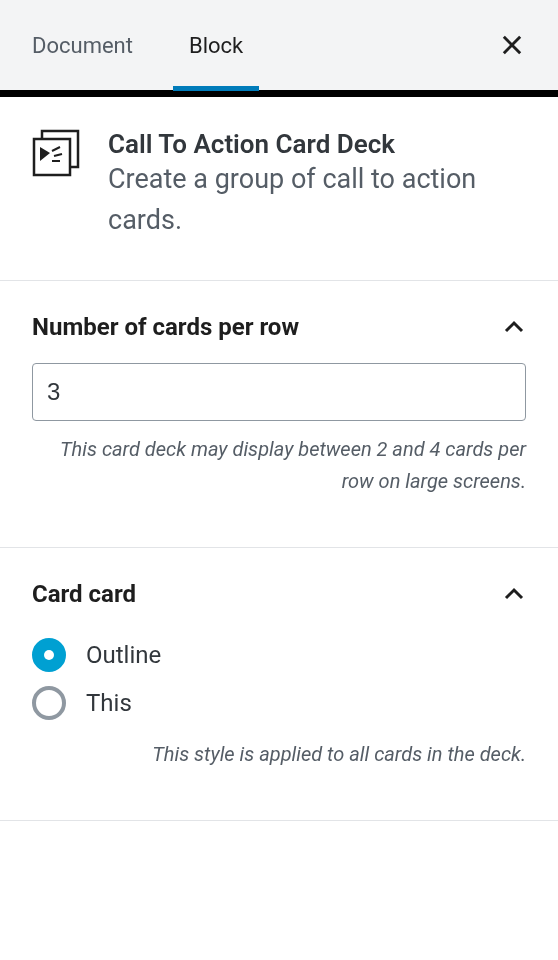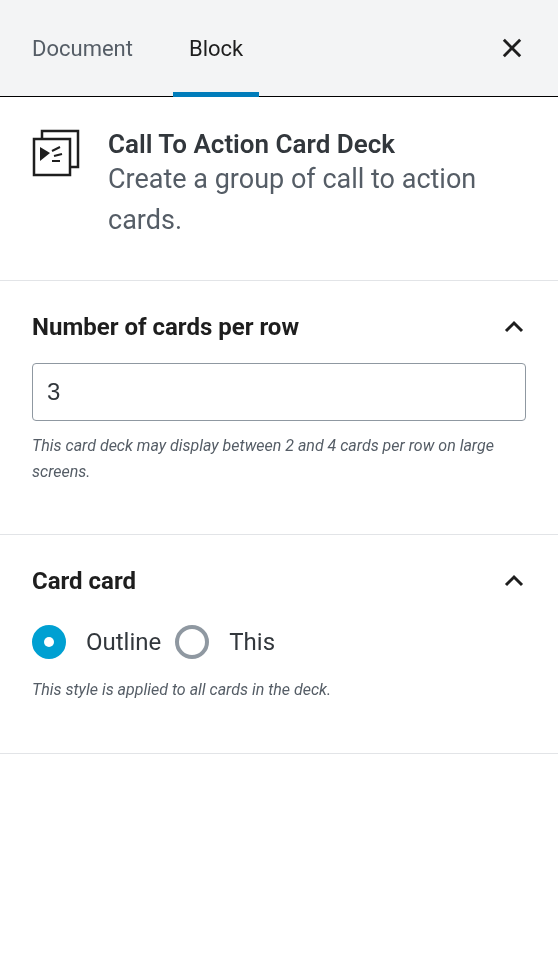--- a/index.html
+++ b/index.html
@@ -11,21 +11,21 @@
       font-family: -apple-system, BlinkMacSystemFont, "Segoe UI", Roboto, sans-serif;
       width: 558px;
       height: 960px;
       background: #fff;
       color: #1e1e1e;
     }
     .tabs-header {
       display: flex;
       align-items: center;
       background: #f3f4f5;
-      border-bottom: 1px solid #000000;
+      border-bottom: 7px solid #000000;
       height: 97px;
       position: relative;
     }
     .tab {
       padding: 0 28px;
       font-size: 22px;
       color: #555d66;
       cursor: pointer;
       height: 100%;
       display: flex;
@@ -106,28 +106,30 @@
     .input-field {
       width: 100%;
       padding: 14px 14px;
       font-size: 24px;
       border: 1px solid #8f98a1;
       border-radius: 4px;
       background: #fff;
       color: #32373c;
     }
     .help-text {
-      font-size: 16px;
+      font-size: 20px;
       font-style: italic;
       color: #555d66;
       line-height: 1.6;
       margin-top: 12px;
+      text-align: right;
     }
     .radio-group {
       display: flex;
+      flex-direction: column;
       gap: 14px;
       margin-bottom: 18px;
       margin-top: 8px;
     }
     .radio-item {
       display: flex;
       align-items: center;
       gap: 20px;
       cursor: pointer;
     }

